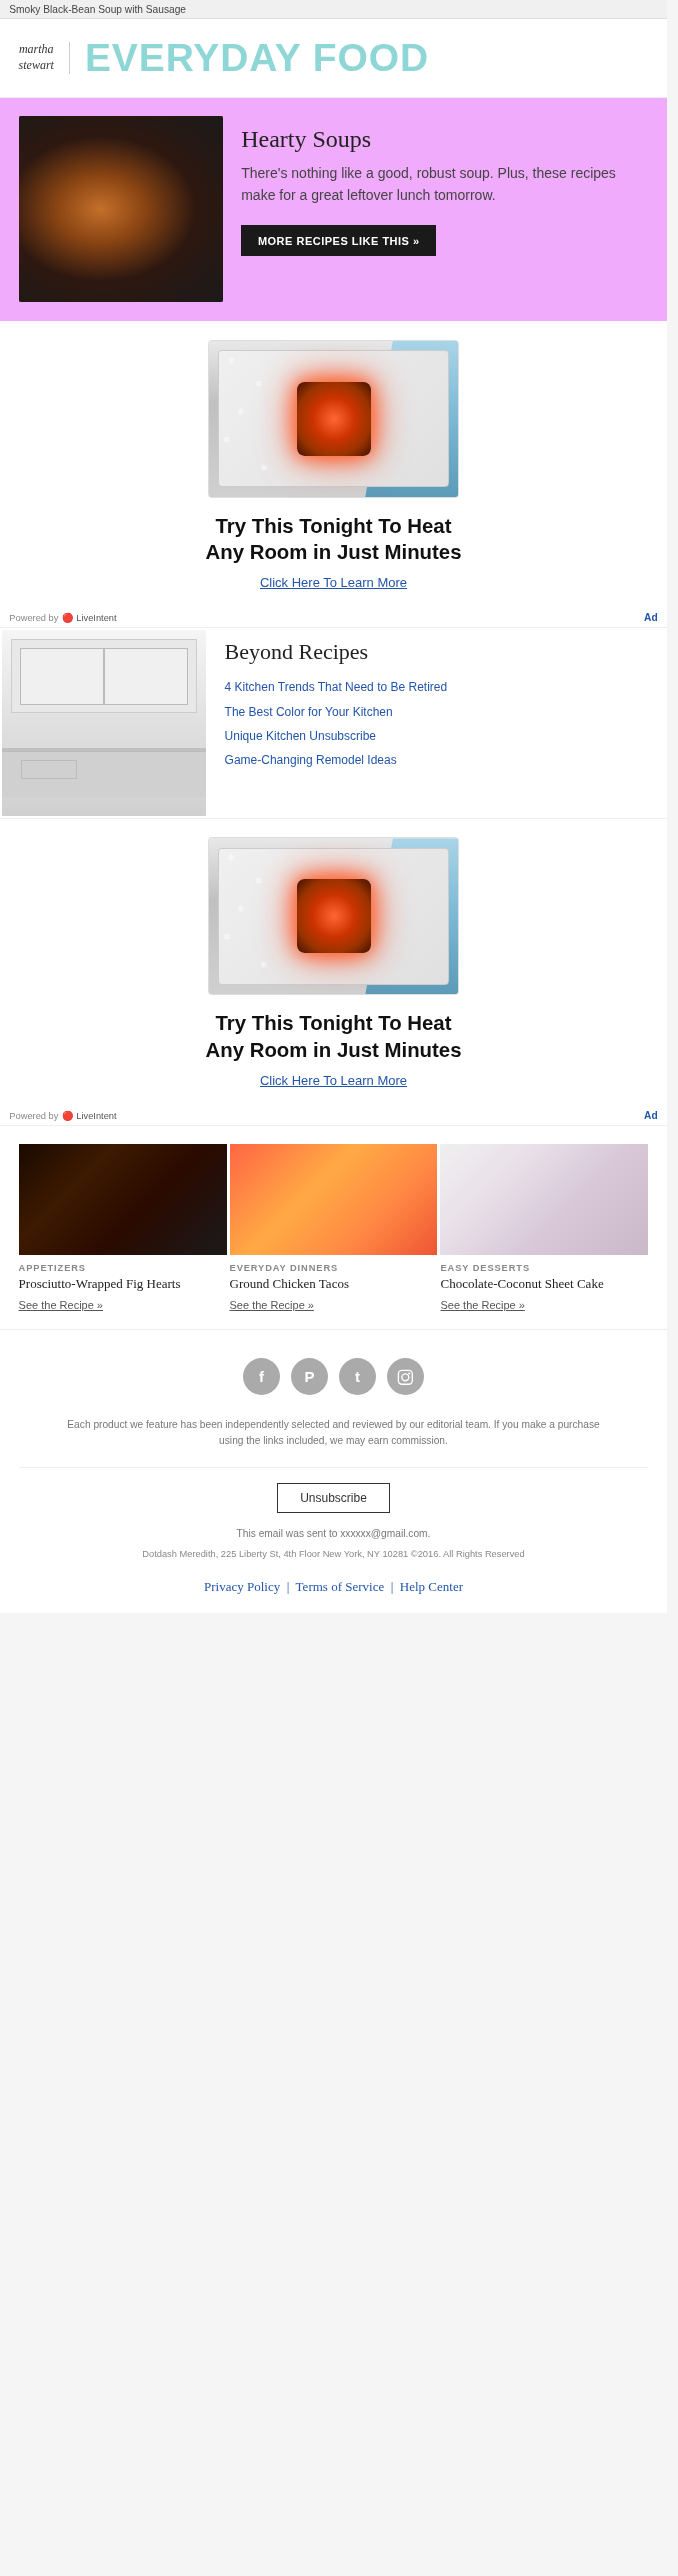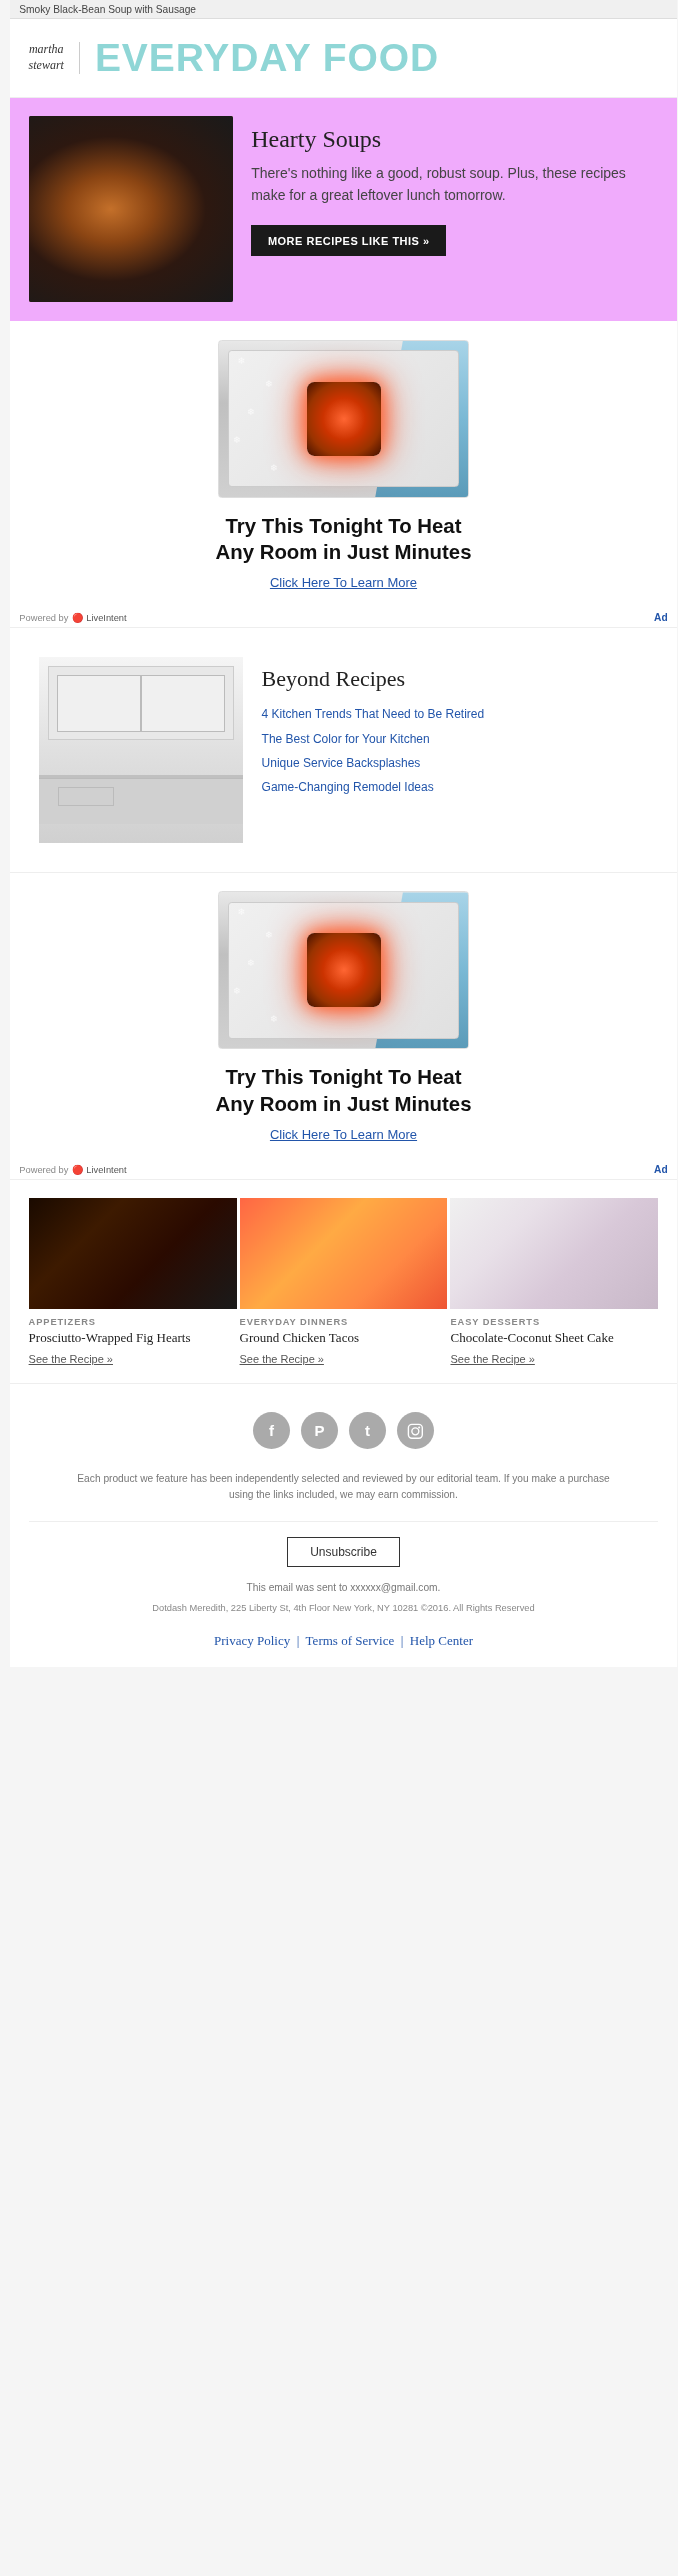--- a/index.html
+++ b/index.html
@@ -5,21 +5,20 @@
     * { box-sizing: border-box; margin: 0; padding: 0; }
     body {
       font-family: Georgia, 'Times New Roman', serif;
       background: #f5f5f5;
       width: 678px;
       margin: 0 auto;
     }
     .email-wrapper {
       background: #fff;
       width: 667px;
-      margin-left: 10px;
     }
 
     
     .browser-bar {
       background: #f0f0f0;
       padding: 3.7px 9.3px;
       font-size: 10.2px;
       color: #444;
       font-family: Arial, sans-serif;
       border-bottom: 0.9px solid #ddd;
@@ -188,21 +187,21 @@
     .ad-badge {
       color: #2255aa;
       font-size: 10.2px;
       font-weight: bold;
     }
 
     
     .beyond-section {
       display: flex;
       align-items: stretch;
-      padding: 29px;
+      padding: 2px;
       background: #fff;
       gap: 18.6px;
       border-top: 0.9px solid #eee;
     }
     .beyond-image {
       width: 204px;
       height: 186px;
       background: linear-gradient(135deg, #e8e8e8 0%, #c8c8c8 40%, #d8d8d8 100%);
       flex-shrink: 0;
       position: relative;
@@ -495,21 +494,21 @@
     <div class="beyond-text">
       <h2 class="beyond-title">Beyond Recipes</h2>
       <ul class="beyond-links">
         <li>
           <a>4 Kitchen Trends That Need to Be Retired</a>
         </li>
         <li>
           <a>The Best Color for Your Kitchen</a>
         </li>
         <li>
-          <a>Unique Service Backsplashes</a>
+          <a>Unique Kitchen Unsubscribe</a>
         </li>
         <li>
           <a>Game-Changing Remodel Ideas</a>
         </li>
       </ul>
     </div>
   </div>
 
   <div class="ad-section-2">
     <div class="ad-image">

